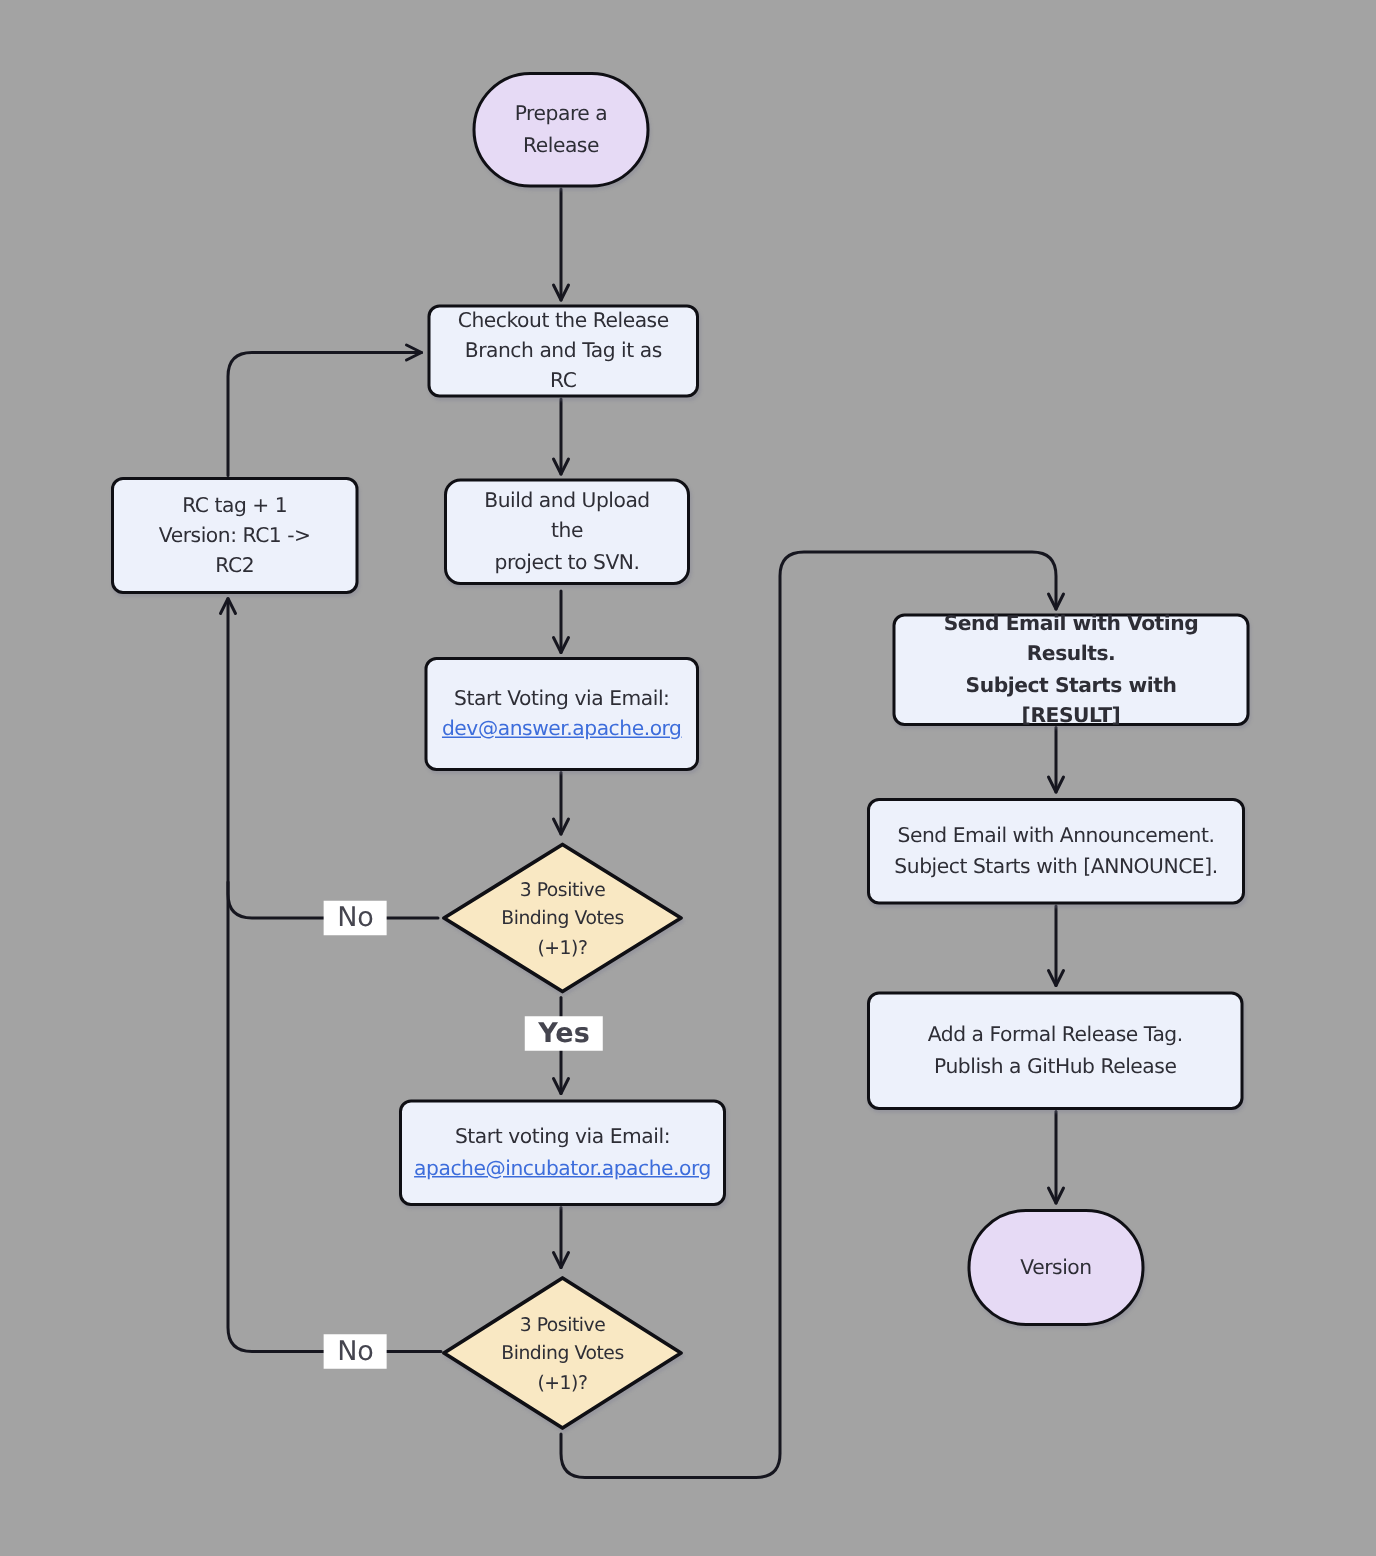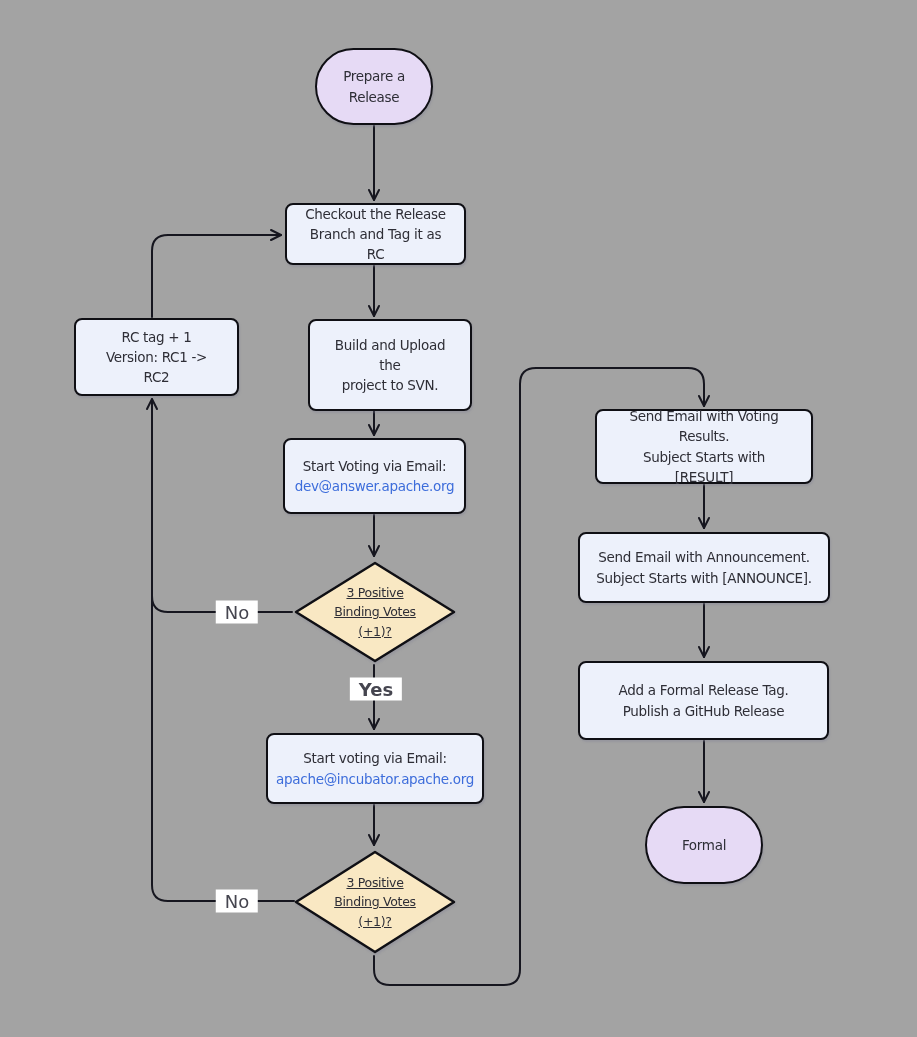--- a/index.html
+++ b/index.html
@@ -35,23 +35,23 @@
     background: #e6daf5;
     border: 2.5px solid #0f0f14;
     border-radius: 39px;
     box-shadow: 1px 2px 2px rgba(130,130,150,0.35);
   }
   .decision { background: transparent; }
   .decision > svg {
     position: absolute; left: 0; top: 0; width: 100%; height: 100%;
     filter: drop-shadow(1px 2px 1px rgba(130,130,150,0.35));
   }
-  .decision .label { position: relative; font-size: 12.5px; line-height: 1.55; text-decoration: underline; }
+  .decision .label { position: relative; font-size: 12.5px; line-height: 1.55; }
   .label { white-space: pre-line; }
-  .email { display: block; color: #3d6ddb; }
+  .email { display: block; color: #3d6ddb; text-decoration: underline; }
   .vote-label span { display: block; }
   .edge-label {
     position: absolute;
     transform: translate(-50%, -50%);
     background: #ffffff;
     padding: 1px 9px;
     font-size: 18px;
     color: #45454f;
   }
 </style>
@@ -86,21 +86,21 @@
   <div class="node stadium" style="left:315px; top:48px; width:118px; height:77px;">
     <div class="label">Prepare a
 Release</div>
   </div>
 
   <div class="node process" style="left:285px; top:203px; width:181px; height:62px;">
     <div class="label">Checkout the Release
 Branch and Tag it as RC</div>
   </div>
 
-  <div class="node process" style="left:308px; top:319px; width:164px; height:92px;">
+  <div class="node process" style="left:296px; top:319px; width:164px; height:71px;border-radius:11px;">
     <div class="label">Build and Upload the
 project to SVN.</div>
   </div>
 
   <div class="node process" style="left:283px; top:438px; width:183px; height:76px;">
     <div class="vote-label">
       <span>Start Voting via Email:</span>
       <span class="email">dev@answer.apache.org</span>
     </div>
   </div>
@@ -128,36 +128,36 @@
     <div class="label">3 Positive
 Binding Votes
 (+1)?</div>
   </div>
 
   <div class="node process" style="left:74px; top:318px; width:165px; height:78px;">
     <div class="label">RC tag + 1
 Version: RC1 -&gt; RC2</div>
   </div>
 
-  <div class="node process" style="left:595px; top:409px; width:218px; height:75px;">
+  <div class="node process" style="left:595px; top:409px; width:238px; height:75px;font-weight:bold;">
     <div class="label">Send Email with Voting Results.
 Subject Starts with [RESULT]</div>
   </div>
 
   <div class="node process" style="left:578px; top:661px; width:251px; height:79px;">
     <div class="label">Add a Formal Release Tag.
 Publish a GitHub Release</div>
   </div>
 
   <div class="node process" style="left:578px; top:532px; width:252px; height:71px;">
     <div class="label">Send Email with Announcement.
 Subject Starts with [ANNOUNCE].</div>
   </div>
 
   <div class="node stadium" style="left:645px; top:806px; width:118px; height:78px;">
-    <div class="label">Formal</div>
+    <div class="label">Version</div>
   </div>
 
   <div class="edge-label" style="left:237px; top:612px;">No</div>
   <div class="edge-label" style="left:376px; top:689px;font-weight:bold;">Yes</div>
   <div class="edge-label" style="left:237px; top:901px;">No</div>
 
 </div>
 
 </body></html>

